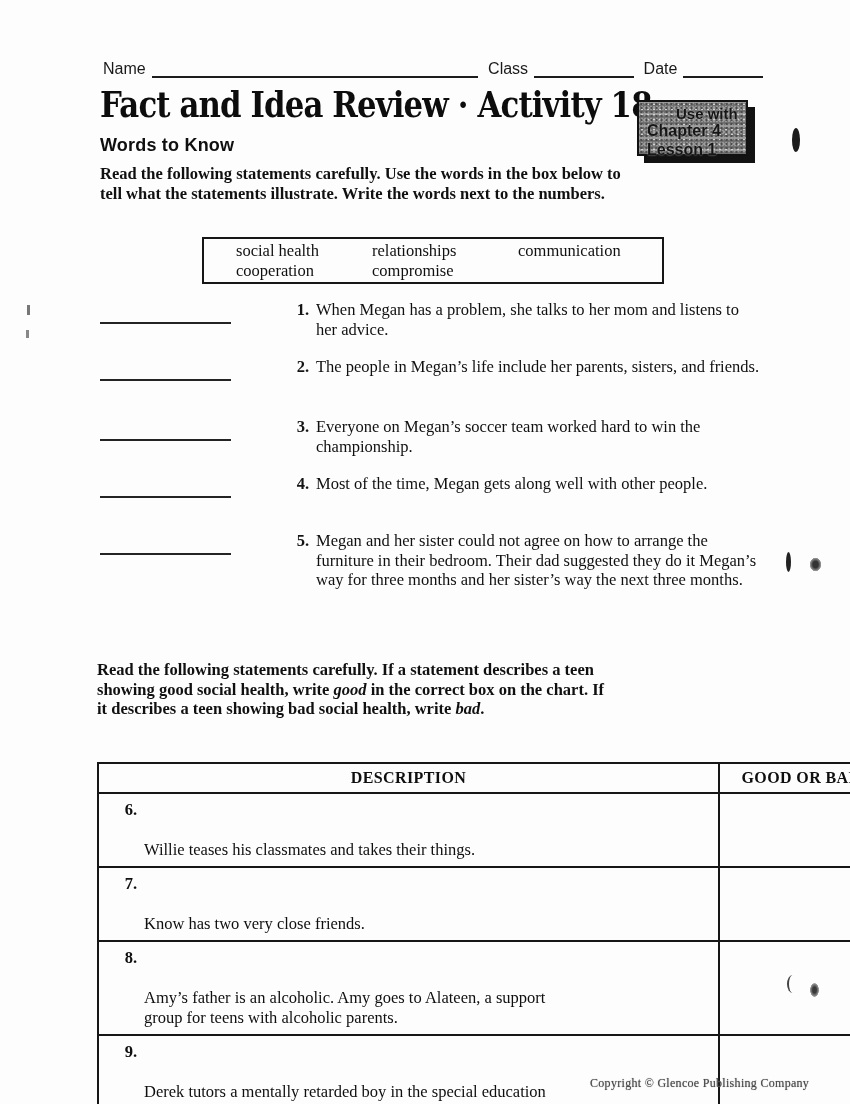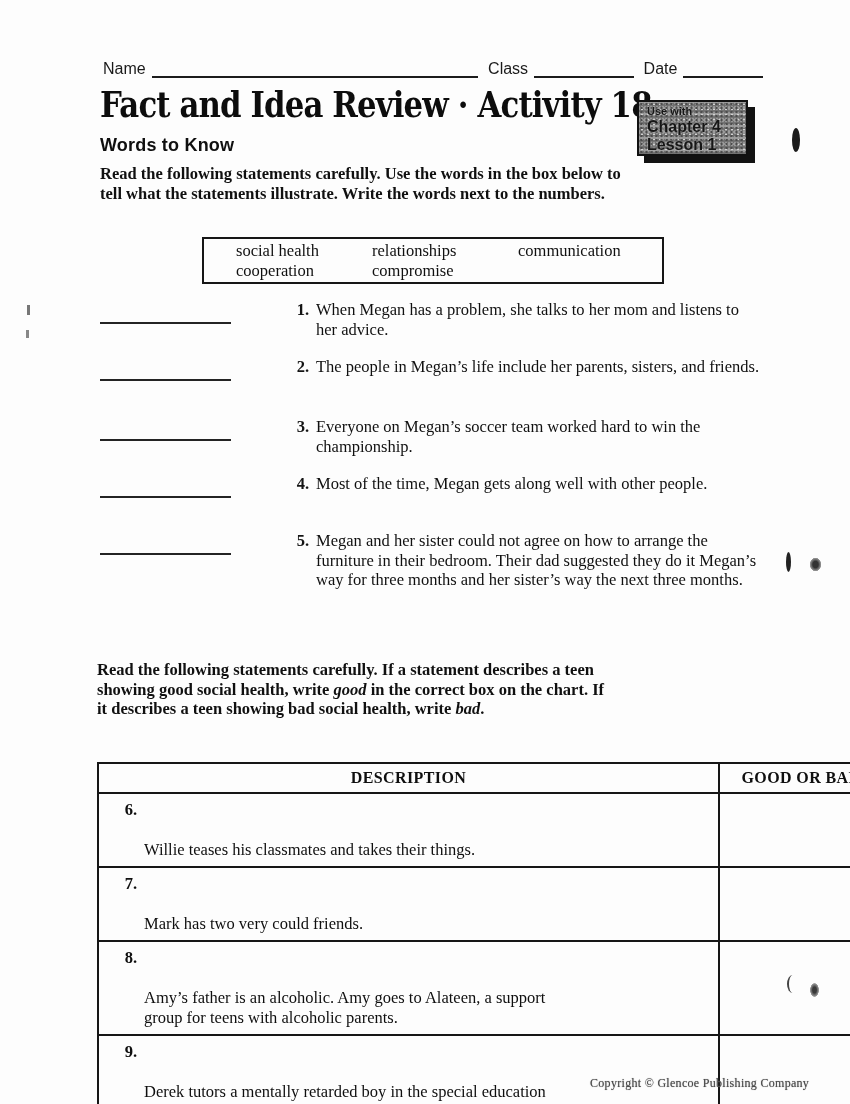--- a/index.html
+++ b/index.html
@@ -45,21 +45,21 @@
       radial-gradient(#6e6e6e 1px, transparent 1.3px);
     background-size:5px 4px, 6px 5px, 3px 6px;
     border:2px solid #111;
     box-shadow:7px 7px 0 0 #121212;
     font-family:"Liberation Sans", sans-serif;
     font-weight:bold;color:#161616;
     padding:3px 0 0 8px;box-sizing:border-box;
     line-height:1.15;
     text-shadow:0 0 2px #bdbdbd;
   }
-  .badge .b1{font-size:11px;}
+  .badge .b1{font-size:15px;margin-left:29px;}
   .badge .b2{font-size:16px;}
   .badge .b3{font-size:16px;}
 
   
   .secheading{
     position:absolute;left:100px;
     font-family:"Liberation Sans", sans-serif;
     font-weight:bold;font-size:18px;color:#0f0f0f;
     letter-spacing:.2px;
   }
@@ -222,21 +222,21 @@
           <span class="num">6.</span>
           <span class="txt">Willie teases his classmates and takes their things.</span>
         </div>
           </td>
         <td class="ans"></td>
       </tr>
       <tr>
         <td class="desc r7">
             <div class="drow">
           <span class="num">7.</span>
-          <span class="txt">Mark has two very could friends.</span>
+          <span class="txt">Know has two very close friends.</span>
         </div>
           </td>
         <td class="ans"></td>
       </tr>
       <tr>
         <td class="desc r8">
             <div class="drow">
           <span class="num">8.</span>
           <span class="txt">Amy’s father is an alcoholic. Amy goes to Alateen, a support group for teens with alcoholic parents.</span>
         </div>

